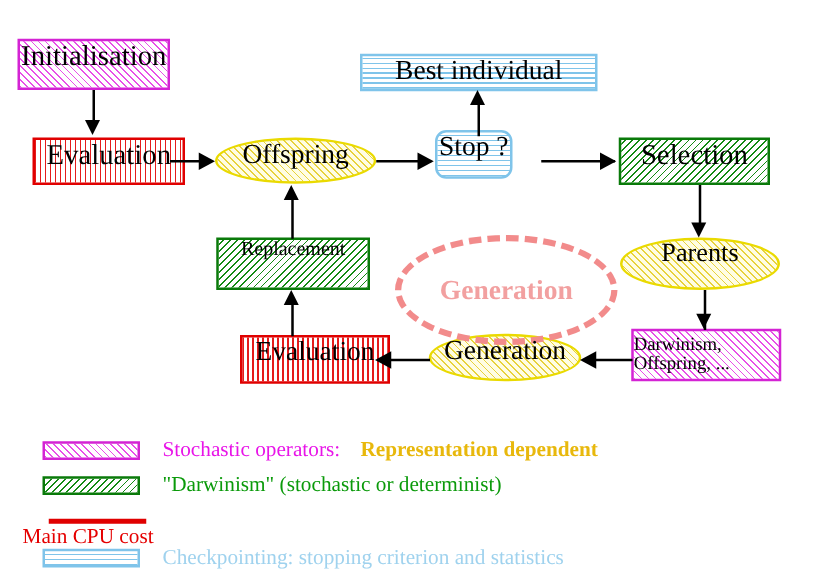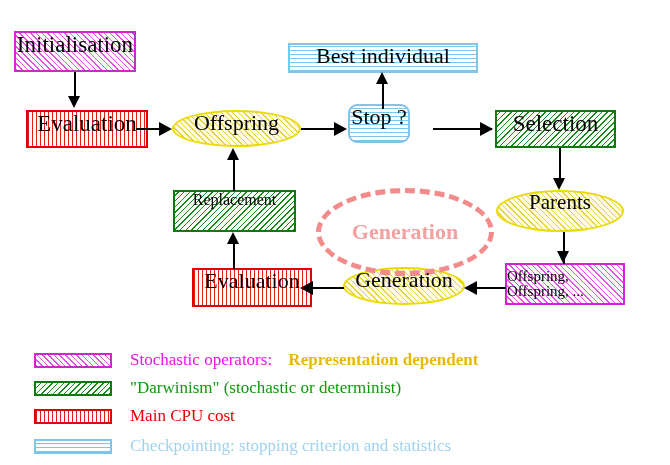--- a/index.html
+++ b/index.html
@@ -95,21 +95,21 @@
 
   <div class="node h-green" style="left:495px;top:110px;width:121px;height:38px;font-size:23px;">
     <span>Selection</span>
   </div>
 
   <div class="node h-yellow-ell" style="left:496px;top:190px;width:128px;height:42px;font-size:21px;">
     <span>Parents</span>
   </div>
 
   <div class="node h-magenta" style="left:505px;top:263px;width:120px;height:42px;font-size:15px;flex-direction:column;justify-content:center;">
-    <span>Offspring,</span>
+    <span>Darwinism,</span>
     <span>Offspring, ...</span>
   </div>
 
   <div class="node h-yellow-ell" style="left:343px;top:267px;width:122px;height:38px;font-size:22px;">
     <span>Generation</span>
   </div>
 
   <div class="node h-red" style="left:180px;top:268px;width:120px;height:39px;font-size:22px;">
     <span>Evaluation</span>
   </div>
@@ -163,21 +163,21 @@
         <span class="c-magenta">Stochastic operators:</span>
         <span class="c-gold" style="margin-left:12px;">Representation dependent</span>
       </div>
     </div>
 
     <div class="lg-row" style="top:38px;">
       <div class="lg-swatch h-green"></div>
       <div class="lg-text c-green">"Darwinism" (stochastic or determinist)</div>
     </div>
 
-    <div class="lg-row" style="top:66px;">
+    <div class="lg-row" style="top:77px;flex-direction:column;">
       <div class="lg-swatch h-red"></div>
       <div class="lg-text c-red">Main CPU cost</div>
     </div>
 
     <div class="lg-row" style="top:96px;">
       <div class="lg-swatch h-blue"></div>
       <div class="lg-text c-lblue">Checkpointing: stopping criterion and statistics</div>
     </div>
 
   </div>

